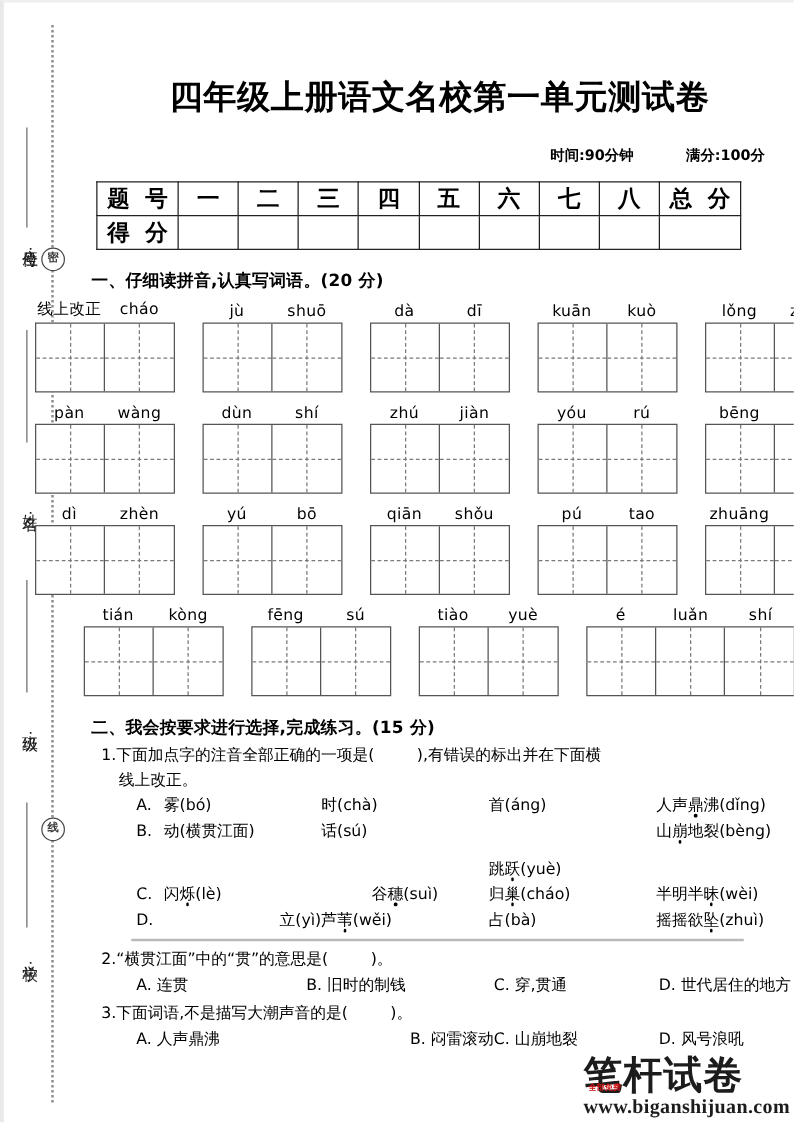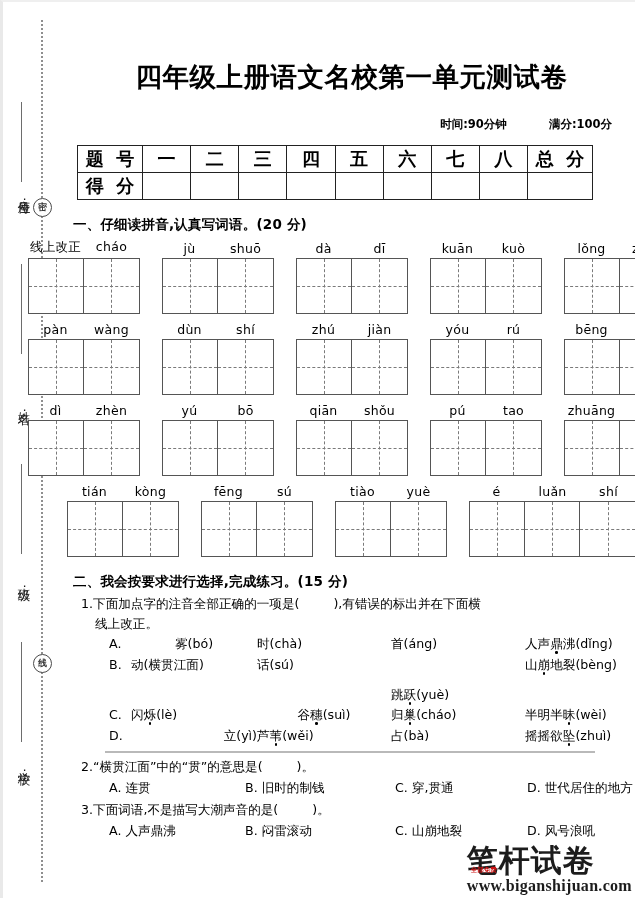--- a/index.html
+++ b/index.html
@@ -524,21 +524,21 @@
     <div class="section-heading">二、我会按要求进行选择,完成练习。(15 分)</div>
 
     <div class="question">
       <div class="q-stem">
         <span>1.</span><span>下面加点字的注音全部正确的一项是(</span><span class="q-blank"></span><span>),有错误的标出并在下面横</span>
       </div>
       <div class="q-stem-wrap">线上改正。</div>
       <div id="q1-options">
           <div class="opt-row">
             <div class="opt" style="width: 22px;">A.</div>
-            <div class="opt" style="width: 126px; text-align: center;">雾(bó)</div>
+            <div class="opt" style="width: 126px;">雾(bó)</div>
             <div class="opt" style="width: 134px;">时(chà)</div>
             <div class="opt" style="width: 134px;">首(áng)</div>
             <div class="opt">人声<span class="dotted-char">鼎</span>沸(dǐng)</div>
           </div>
           <div class="opt-row">
             <div class="opt" style="width: 22px;">B.</div>
             <div class="opt" style="width: 126px;">动(横贯江面)</div>
             <div class="opt" style="width: 134px;">话(sú)</div>
             <div class="opt" style="width: 134px; margin-top: 30px;">跳<span class="dotted-char">跃</span>(yuè)</div>
             <div class="opt">山<span class="dotted-char">崩</span>地裂(bèng)</div>
@@ -573,21 +573,21 @@
         <div class="opt">D. 世代居住的地方</div>
       </div>
     </div>
 
     <div class="question">
       <div class="q-stem">
         <span>3.</span><span>下面词语,不是描写大潮声音的是(</span><span class="q-blank"></span><span>)。</span>
       </div>
       <div class="opt-row">
         <div class="opt" style="width:136px;">A. 人声鼎沸</div>
-        <div class="opt" style="width:150px;">B. 闷雷滚动</div>
+        <div class="opt" style="width:150px;text-align:right;">B. 闷雷滚动</div>
         <div class="opt" style="width:132px;">C. 山崩地裂</div>
         <div class="opt">D. 风号浪吼</div>
       </div>
     </div>
 
     <div id="watermark">
       <div class="wm-title">笔杆试卷</div>
       <div class="wm-url">
         <span class="wm-free">全部免费</span>
         <span>www.biganshijuan.com</span>

